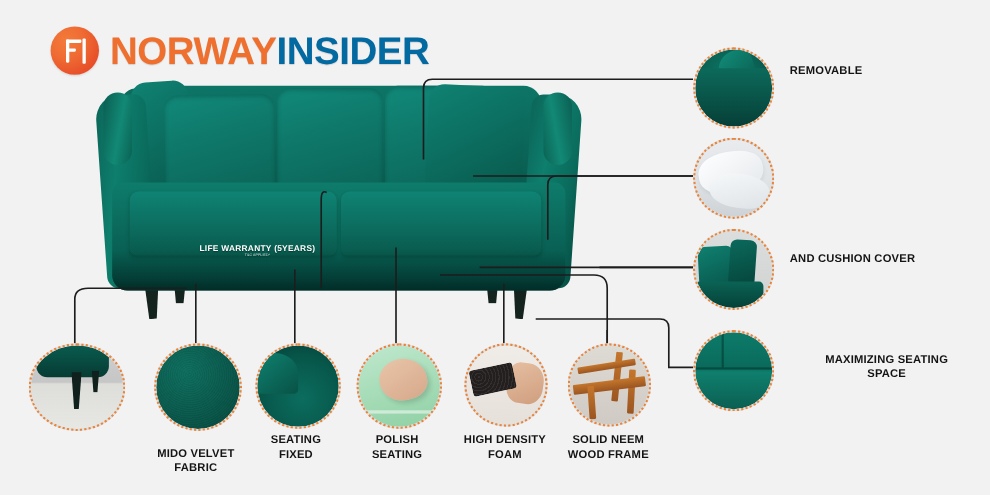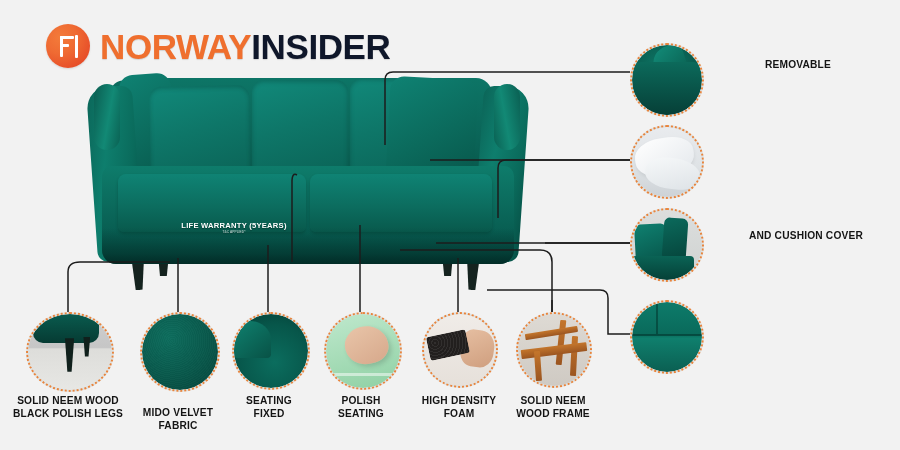--- a/index.html
+++ b/index.html
@@ -20,21 +20,21 @@
     box-shadow:0 1px 2px rgba(0,0,0,.12);
   }
   .logo-mark .gl{position:absolute;background:#fff;}
   .logo-mark .g1{left:14px;top:12px;width:3.4px;height:21px;border-radius:1px;}
   .logo-mark .g2{left:14px;top:12px;width:14px;height:3.2px;border-radius:1px;}
   .logo-mark .g3{left:14px;top:20px;width:9px;height:3px;border-radius:1px;}
   .logo-mark .g4{left:28.5px;top:11px;width:3.4px;height:23px;border-radius:1px;}
   .logo-text{font-size:35px;font-weight:bold;letter-spacing:-0.4px;line-height:1;
     text-shadow:0 1px 1px rgba(0,0,0,.13);white-space:nowrap;}
   .logo-a{color:#ef6f2e;}
-  .logo-b{color:#0f172a;}
+  .logo-b{color:#0369a1;}
 
   
   #lines{position:absolute;left:0;top:0;width:900px;height:450px;pointer-events:none;}
   #lines path,#lines line{fill:none;stroke:#1d1d1d;stroke-width:1.5;}
 
   
   #sofa{position:absolute;left:80px;top:70px;width:460px;height:252px;}
   .sf{position:absolute;}
 
   
@@ -105,21 +105,21 @@
   }
   .warranty .tc{display:block;font-size:3.2px;font-weight:normal;letter-spacing:.1px;opacity:.82;margin-top:1px;}
 
   
   .cc{position:absolute;border-radius:50%;
       border:2.2px dotted #e8843c;
       background:#dfe1e0;overflow:hidden;}
   .cc .inner{position:absolute;inset:0;border-radius:50%;overflow:hidden;}
   .cap{position:absolute;text-align:center;color:#141414;
        font-size:10.2px;font-weight:bold;line-height:1.32;letter-spacing:.18px;}
-  .cap.l{text-align:center;}
+  .cap.l{text-align:left;}
 
   
   .art{position:absolute;inset:0;}
   .art-velvet{background:
       radial-gradient(circle at 35% 30%,#0d6d5d 0%,#09584b 55%,#05433a 100%);}
   .art-velvet:after{content:"";position:absolute;inset:0;opacity:.35;
       background:repeating-radial-gradient(circle at 40% 35%,rgba(255,255,255,.05) 0 1px,rgba(0,0,0,.05) 1px 2px);}
   .art-legs{background:linear-gradient(180deg,#cfcfcf 0%,#c6c6c6 44%,#ddddda 46%,#e7e7e4 100%);}
   .art-legs .sofapart{position:absolute;left:6%;top:-4%;width:78%;height:42%;
       background:linear-gradient(180deg,#0a5e51,#063b33);border-radius:0 0 10px 10px;}
@@ -291,33 +291,33 @@
   </div>
 
   <div class="cc" style="left:630px;top:300px;width:70px;height:70px;">
     <div class="inner">
         <div class="art art-max">
           <div class="seam"></div>
           <div class="vl"></div>
         </div>
       </div>
   </div>
+  <div class="cap l" style="left:718px;top:321px;width:176px;text-align:center;">
+    <div>MAXIMIZING SEATING</div>
+    <div>SPACE</div>
+  </div>
 
   <div class="cc" style="left:26px;top:312px;width:84px;height:76px;">
     <div class="inner">
         <div class="art art-legs">
           <div class="sofapart"></div>
           <div class="lg lgA"></div>
           <div class="lg lgB"></div>
         </div>
       </div>
-  </div>
-  <div class="cap" style="left:6px;top:394px;width:124px;">
-    <div>SOLID NEEM  WOOD</div>
-    <div>BLACK POLISH LEGS</div>
   </div>
 
   <div class="cc" style="left:140px;top:312px;width:76px;height:76px;">
     <div class="inner">
         <div class="art art-velvet"></div>
       </div>
   </div>
   <div class="cap" style="left:132px;top:406px;width:92px;">
     <div>MIDO VELVET</div>
     <div>FABRIC</div>

